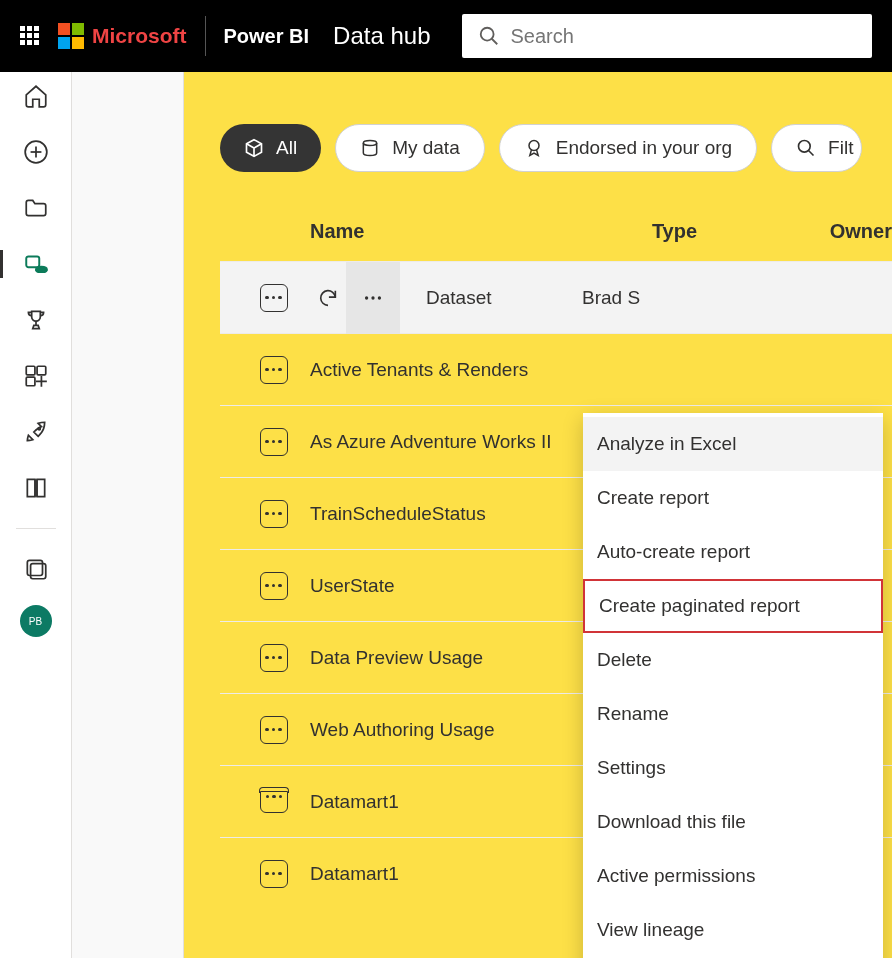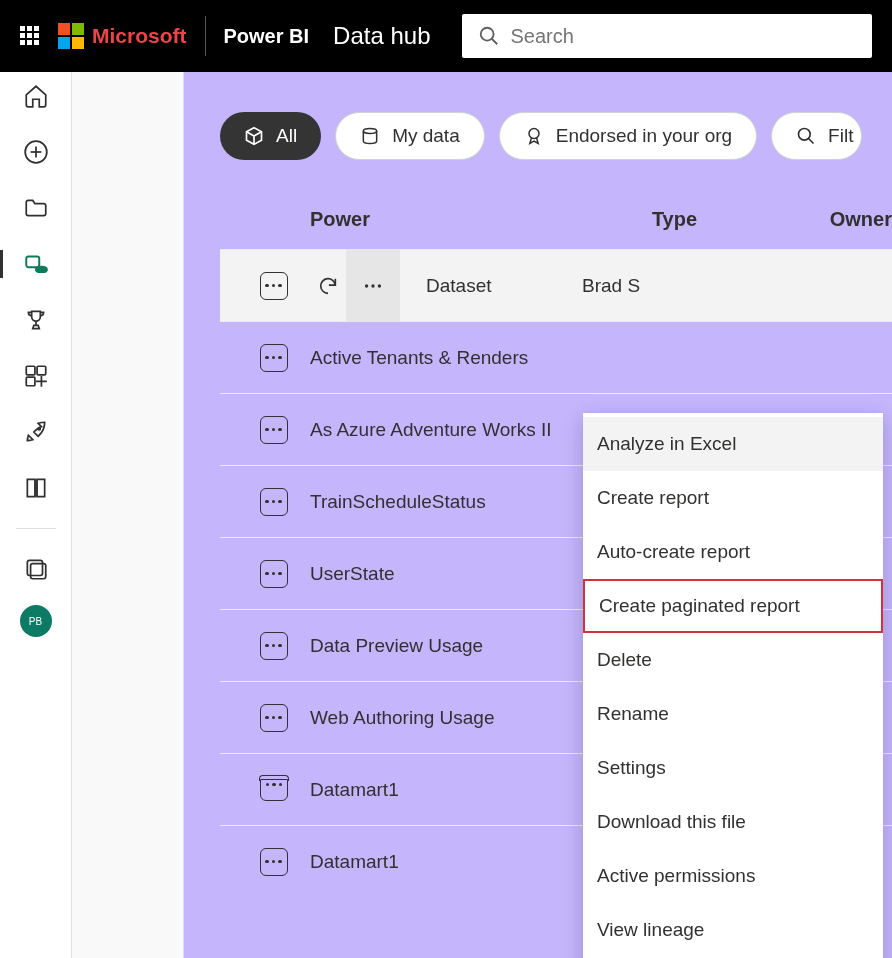--- a/index.html
+++ b/index.html
@@ -22,21 +22,21 @@
     .body-wrap { display: flex; height: calc(958px - 72px); }
     .left-rail { width: 72px; background: #fff; border-right: 1px solid #e1dfdd; display: flex; flex-direction: column; align-items: center; gap: 8px; }
     .rail-item { width: 48px; height: 48px; display: flex; align-items: center; justify-content: center; cursor: pointer; border-radius: 4px; color: #323130; position: relative; }
     .rail-item.active { color: #0c7b5a; }
     .rail-item.active::before { content:''; position:absolute; left:-12px; top:10px; bottom:10px; width:3px; background:#323130; }
     .rail-sep { width: 40px; height: 1px; background: #e1dfdd; margin: 8px 0; }
     .avatar { width: 32px; height: 32px; border-radius: 50%; background: #0c7a64; color: #fff; display: flex; align-items: center; justify-content: center; font-size: 10px; cursor: pointer; margin-top: 4px; }
     
     .panel-gap { width: 112px; background: #f9f9f9; border-right: 1px solid #e1dfdd; }
     
-    .main { flex: 1; background: #c4b5fd; padding: 40px 0 0 36px; overflow: hidden; }
+    .main { flex: 1; background: #fde047; padding: 52px 0 0 36px; overflow: hidden; }
     .chips { display: flex; gap: 14px; }
     .chip { height: 48px; padding: 0 24px; border-radius: 24px; display: flex; align-items: center; gap: 12px; font-size: 19px; cursor: pointer; }
     .chip.primary { background: #343434; color: #fff; }
     .chip.outline { background: #fff; border: 1px solid #d1d1d1; color: #323130; }
     .chip svg { flex-shrink: 0; }
     
     .table { margin-top: 30px; }
     .thead { display: flex; padding: 18px 0 18px 90px; font-size: 20px; font-weight: 600; }
     .col-name { width: 346px; }
     .col-type { width: 180px; }
@@ -192,21 +192,21 @@
         <svg width="20" height="20" viewBox="0 0 24 24" fill="none" stroke="#323130" stroke-width="2">
             <circle cx="10" cy="10" r="7"></circle>
             <line x1="21" y1="21" x2="15" y2="15"></line>
           </svg>
         <span>Filt</span>
       </div>
     </div>
 
     <div class="table">
       <div class="thead">
-        <div class="col-name">Power</div>
+        <div class="col-name">Name</div>
         <div class="col-type">Type</div>
         <div class="col-owner">Owner</div>
       </div>
       <div id="rows-host">
           <div class="row sel">
             <div class="icon-cell">
               <div class="ds-icon">
                 <span></span>
                 <span></span>
                 <span></span>

